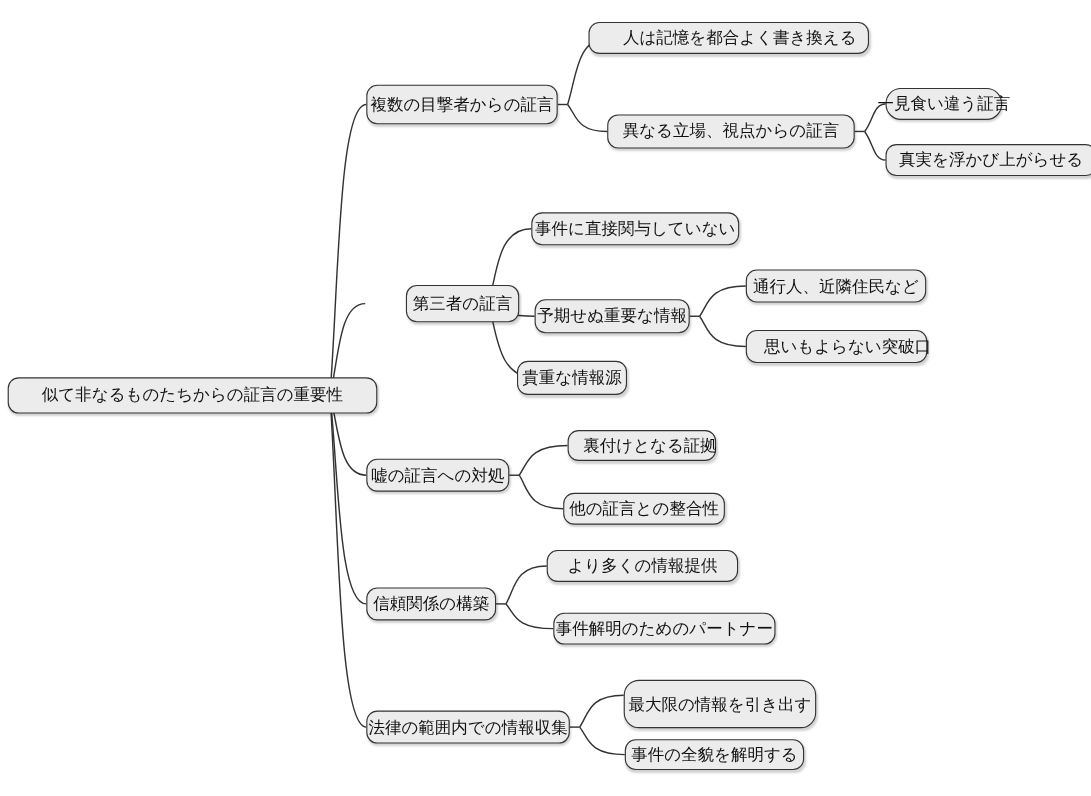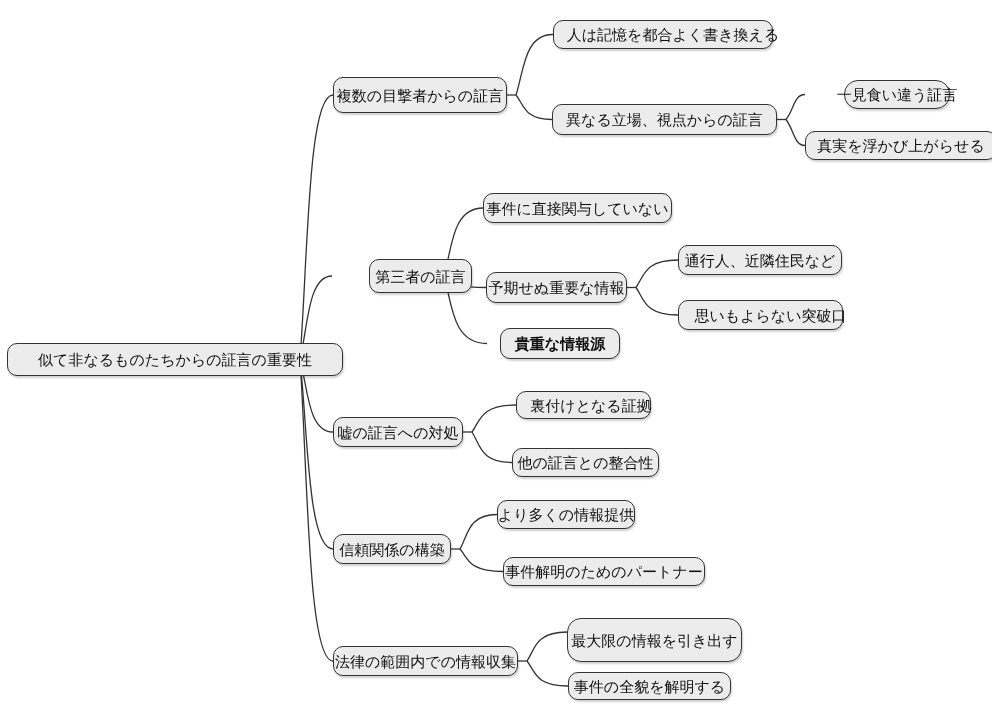--- a/index.html
+++ b/index.html
@@ -68,33 +68,33 @@
       <path d="M 472 432 C 480 421.2, 480 405, 516 405" fill="none" stroke="#333333" stroke-width="1.3"></path>
       <path d="M 472 432 C 480 444.2, 480 462.5, 512 462.5" fill="none" stroke="#333333" stroke-width="1.3"></path>
       <path d="M 460 549 C 468 535.2, 468 514.5, 497 514.5" fill="none" stroke="#333333" stroke-width="1.3"></path>
       <path d="M 460 549 C 468 558, 468 571.5, 503 571.5" fill="none" stroke="#333333" stroke-width="1.3"></path>
       <path d="M 527 661 C 535 649.4, 535 632, 567 632" fill="none" stroke="#333333" stroke-width="1.3"></path>
       <path d="M 527 661 C 535 671, 535 686, 568 686" fill="none" stroke="#333333" stroke-width="1.3"></path>
     </svg>
   <div id="nodes">
       <div class="node" style="left: 7px; top: 343px; width: 336px; height: 33px;">似て非なるものたちからの証言の重要性</div>
       <div class="node" style="left: 333px; top: 77px; width: 174px; height: 36px;">複数の目撃者からの証言</div>
-      <div class="node" style="left: 553px; top: 20px; width: 220px; height: 29px; padding-left: 20px;">人は記憶を都合よく書き換える</div>
+      <div class="node" style="left: 535px; top: 20px; width: 255px; height: 29px; padding-left: 20px;">人は記憶を都合よく書き換える</div>
       <div class="node" style="left: 552px; top: 104px; width: 225px; height: 31px;">異なる立場、視点からの証言</div>
-      <div class="node" style="left: 844px; top: 80px; width: 106px; height: 29px; border-radius: 14px;">一見食い違う証言</div>
+      <div class="node" style="left: 805px; top: 80px; width: 106px; height: 29px; border-radius: 14px;">一見食い違う証言</div>
       <div class="node" style="left: 805px; top: 131px; width: 192px; height: 29px;">真実を浮かび上がらせる</div>
       <div class="node" style="left: 332px; top: 259px; width: 103px; height: 34px; margin-left: 37px;">第三者の証言</div>
       <div class="node" style="left: 483px; top: 193px; width: 189px; height: 30px;">事件に直接関与していない</div>
       <div class="node" style="left: 486px; top: 272px; width: 141px; height: 31px;">予期せぬ重要な情報</div>
       <div class="node" style="left: 678px; top: 245px; width: 164px; height: 30px;">通行人、近隣住民など</div>
       <div class="node" style="left: 678px; top: 300px; width: 165px; height: 30px; padding-left: 20px;">思いもよらない突破口</div>
-      <div class="node" style="left: 500px; top: 328px; width: 120px; height: 31px; font-weight: bold;">貴重な情報源</div>
+      <div class="node" style="left: 470px; top: 328px; width: 100px; height: 31px;">貴重な情報源</div>
       <div class="node" style="left: 333px; top: 417px; width: 130px; height: 30px;">嘘の証言への対処</div>
       <div class="node" style="left: 516px; top: 391px; width: 135px; height: 28px; padding-left: 15px;">裏付けとなる証拠</div>
       <div class="node" style="left: 512px; top: 448px; width: 147px; height: 29px;">他の証言との整合性</div>
       <div class="node" style="left: 333px; top: 534px; width: 118px; height: 30px;">信頼関係の構築</div>
-      <div class="node" style="left: 497px; top: 500px; width: 138px; height: 29px;">より多くの情報提供</div>
+      <div class="node" style="left: 497px; top: 500px; width: 174px; height: 29px;">より多くの情報提供</div>
       <div class="node" style="left: 503px; top: 557px; width: 202px; height: 29px;">事件解明のためのパートナー</div>
       <div class="node" style="left: 333px; top: 646px; width: 185px; height: 30px;">法律の範囲内での情報収集</div>
       <div class="node" style="left: 567px; top: 618px; width: 175px; height: 44px; border-radius: 14px;">最大限の情報を引き出す</div>
       <div class="node" style="left: 568px; top: 672px; width: 163px; height: 28px;">事件の全貌を解明する</div>
     </div>
 </div>
 
 </body></html>

